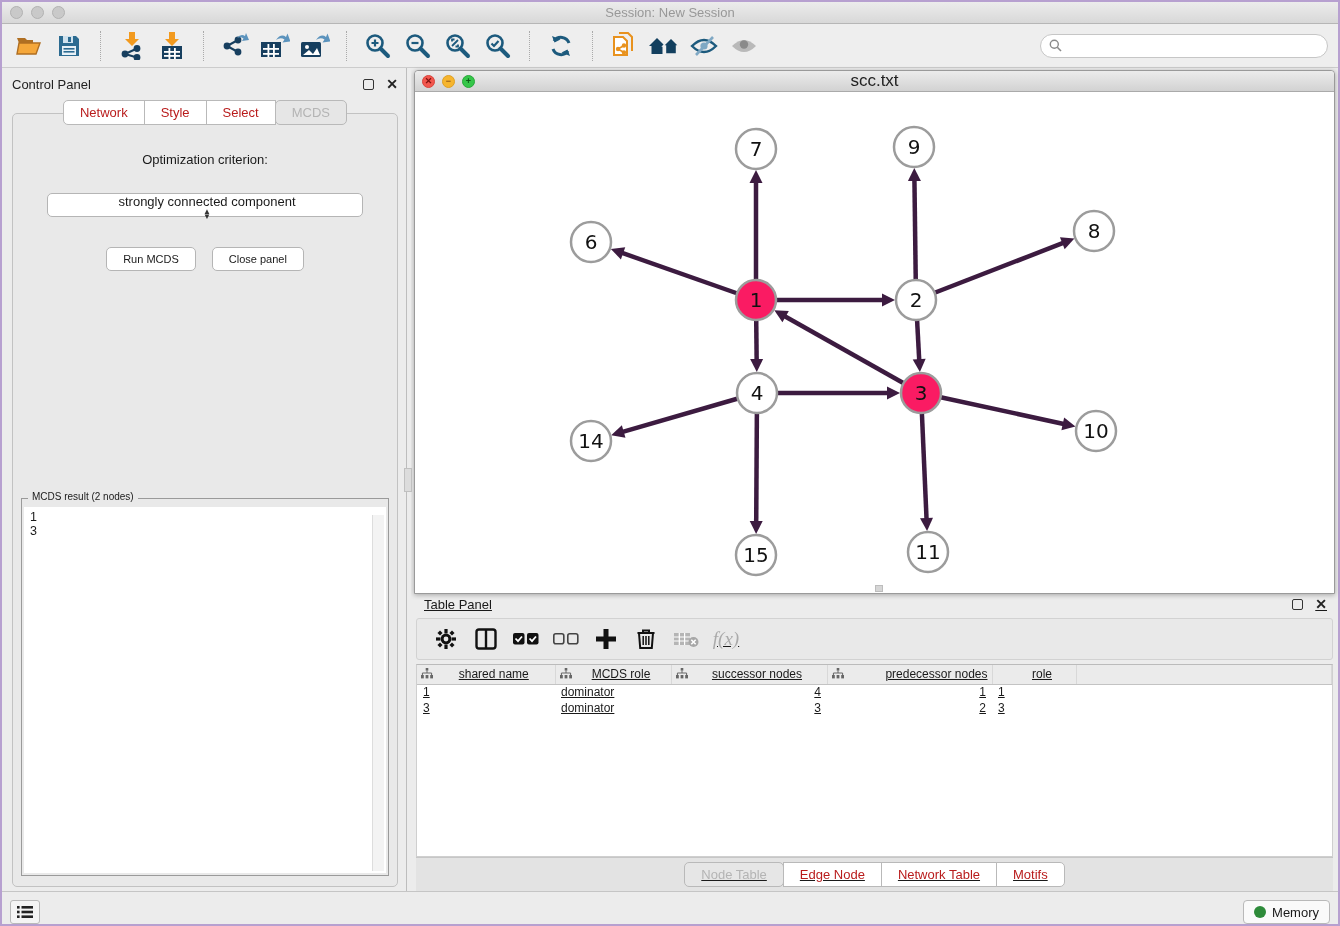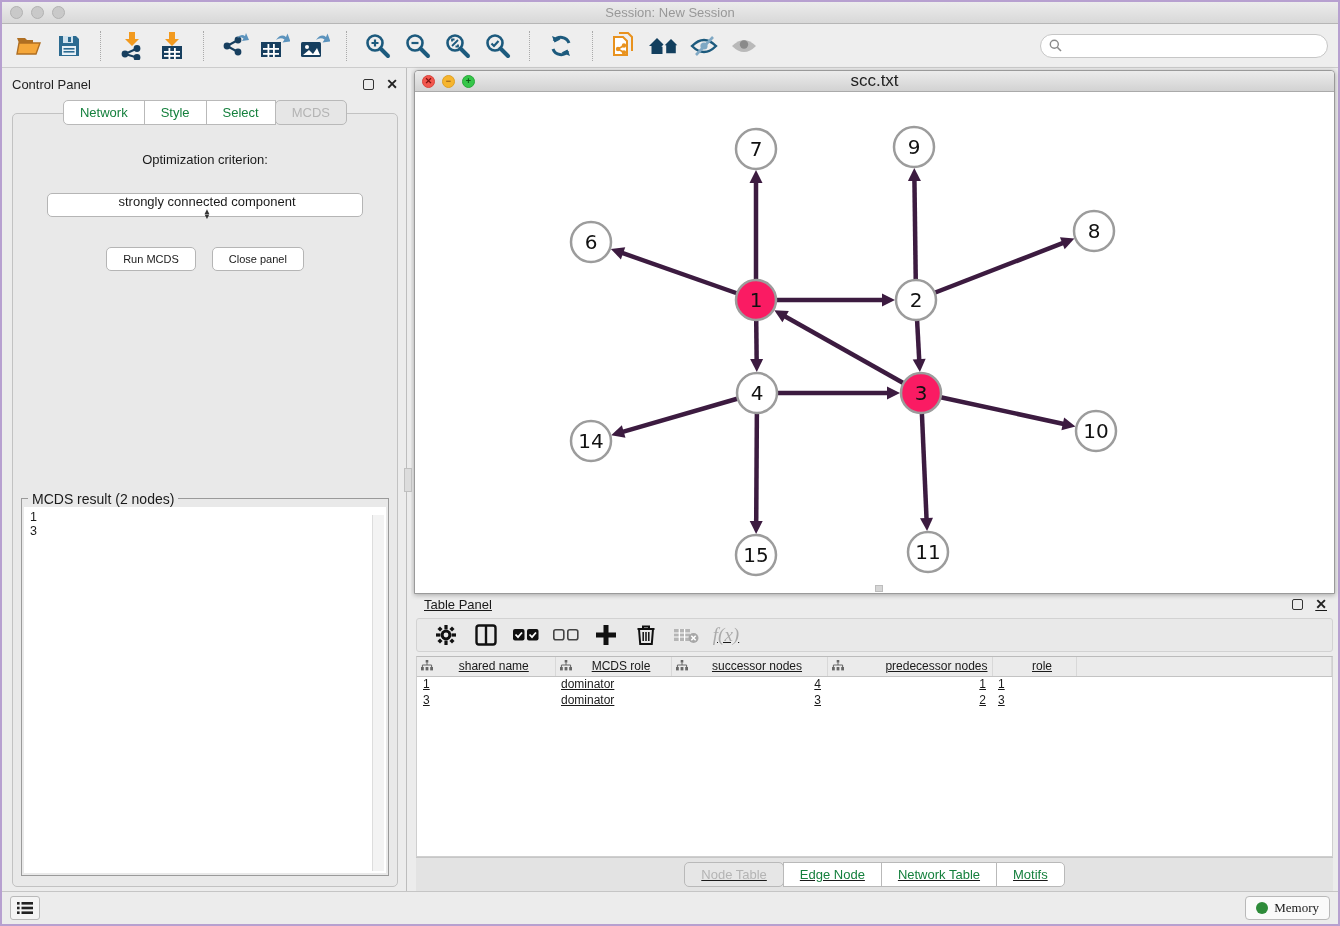--- a/index.html
+++ b/index.html
@@ -23,33 +23,33 @@
   
   .main { flex:1; display:flex; min-height:0; }
 
   
   .control-panel { width:404px; flex:0 0 auto; display:flex; flex-direction:column; padding:6px 8px 4px 10px; position:relative; }
   .panel-titlerow { display:flex; align-items:center; font-size:13px; color:#222; height:20px; }
   .panel-titlerow .spacer { flex:1; }
   .float-btn { width:11px; height:11px; border:1.5px solid #333; border-radius:2px; margin-right:12px; }
   .close-x { font-size:14px; font-weight:bold; color:#222; line-height:11px; }
   .ctrl-tabs { display:flex; justify-content:center; position:relative; z-index:2; margin-top:6px; }
-  .seg-tab { font-size:13px; padding:4px 16px; background:#fff; border:1px solid #b9b9b9; margin-left:-1px; color:#15803d; }
+  .seg-tab { font-size:13px; padding:4px 16px; background:#fff; border:1px solid #b9b9b9; margin-left:-1px; color:#b91c1c; }
   .seg-tab:first-child { border-radius:5px 0 0 5px; margin-left:0; }
   .seg-tab:last-child { border-radius:0 5px 5px 0; }
   .seg-tab.active { background:#e6e6e6; color:#b4b4b4; border-radius:5px; }
   .ctrl-body { border:1px solid #c2c2c2; border-radius:5px; background:#e9e9e9; flex:1; margin-top:-12px; padding-top:24px; display:flex; flex-direction:column; padding-left:8px; padding-right:8px; min-height:0;gap:16px; }
   .opt-label { text-align:center; font-size:13px; margin-top:14px; }
   .dropdown { margin:10px 26px 0 26px; height:24px; background:#fff; border:1px solid #b5b5b5; border-radius:5px; display:flex; align-items:center; padding:0 6px 0 10px; font-size:13px;flex-direction:column; }
   .dropdown .dd-label { flex:1; }
   .dd-arrows { display:flex; flex-direction:column; align-items:center; line-height:5px; font-size:8px; color:#333; }
   .btn-row { display:flex; justify-content:center; gap:16px; margin-top:14px; }
   .push-btn { height:24px; padding:0 16px; background:#fff; border:1px solid #b5b5b5; border-radius:5px; font-size:11px; display:flex; align-items:center; }
   .result-box { margin-top:auto; margin-bottom:10px; border:1px solid #9a9a9a; position:relative; height:378px; background:#e9e9e9; padding:8px 2px 2px 2px; }
-  .result-box .legend { position:absolute; top:-8px; left:6px; background:#e9e9e9; font-size:14px; padding:0 4px; }
+  .result-box .legend { position:absolute; top:-8px; left:6px; background:#e9e9e9; font-size:10px; padding:0 4px; }
   .result-area { background:#fff; width:100%; height:100%; font-size:12.5px; white-space:pre; padding:3px 6px; position:relative; overflow:hidden; }
   .result-scroll { position:absolute; right:2px; top:8px; bottom:2px; width:12px; background:#f3f3f3; border-left:1px solid #ddd; }
 
   
   .v-split { width:5px; flex:0 0 auto; background:#ececec; border-left:1px solid #bdbdbd; position:relative; }
   .v-split .grip { position:absolute; top:400px; left:-3px; width:8px; height:24px; background:#dcdcdc; border:1px solid #c0c0c0; }
 
   
   .right-col { flex:1; display:flex; flex-direction:column; min-width:0; padding:2px 3px 0 3px; }
 
@@ -61,33 +61,33 @@
   .mlight.yellow { background:#f6b52e; border:1px solid #dfa023; color:#91591a; }
   .mlight.green { background:#35c649; border:1px solid #28a83a; color:#0d5b17; }
   .net-title { font-size:17px; color:#222; }
   .canvas { flex:1; background:#fff; position:relative; overflow:hidden; }
   .canvas svg { position:absolute; left:0; top:0; }
   .canvas .bottom-grip { position:absolute; left:50%; bottom:1px; width:8px; height:7px; background:#d6d6d6; border:1px solid #bdbdbd; }
 
   
   .table-panel { flex:1; display:flex; flex-direction:column; min-height:0; padding-top:0;text-decoration:underline; }
   .tp-titlerow { display:flex; align-items:center; font-size:13px; height:20px; padding:0 8px 0 10px; }
-  .tp-toolbar { height:34px; background:#e9e9e9; border:1px solid #d2d2d2; border-radius:3px; margin:4px 2px 0 2px; display:flex; align-items:center; gap:10px; padding:0 14px; }
+  .tp-toolbar { height:42px; background:#e9e9e9; border:1px solid #d2d2d2; border-radius:3px; margin:4px 2px 0 2px; display:flex; align-items:center; gap:10px; padding:0 14px; }
   .tpt-btn { width:30px; height:30px; display:flex; align-items:center; justify-content:center; }
   .fx { font-family:"Liberation Serif",serif; font-style:italic; font-size:19px; color:#aaa; }
   .tbl-wrap { flex:1; background:#fff; border:1px solid #cfcfcf; border-top:1px solid #bbb; margin:4px 2px 0 2px; overflow:hidden; min-height:0; }
   table.data { border-collapse:collapse; width:100%; font-size:12px; table-layout:fixed; }
   table.data th { background:#ebebeb; border-bottom:1px solid #c3c3c3; border-right:1px solid #d8d8d8; font-weight:normal; height:19px; position:relative; text-align:center; padding:0 4px 0 20px; overflow:hidden; white-space:nowrap; }
   table.data th .hicon { position:absolute; left:4px; top:3px; }
   table.data td { height:16px; padding:0 6px; white-space:nowrap; overflow:hidden; }
   td.ralign { text-align:right; padding-right:14px; }
   .tp-tabstrip { height:34px; background:#e3e3e3; border-top:1px solid #c6c6c6; display:flex; align-items:center; justify-content:center; margin:0 2px; }
 
   
-  .statusbar { height:33px; flex:0 0 auto; border-top:1px solid #c5c5c5; background:#ececec; display:flex; align-items:center; padding:0 8px;font-family:Liberation Serif, serif; }
+  .statusbar { height:33px; flex:0 0 auto; border-top:1px solid #c5c5c5; background:#ececec; display:flex; align-items:flex-end; padding:0 8px; }
   .status-left-btn { width:30px; height:24px; background:#f4f4f4; border:1px solid #b9b9b9; border-radius:3px; display:flex; align-items:center; justify-content:center; }
   .memory-btn { margin-left:auto; height:24px; background:#fafafa; border:1px solid #b9b9b9; border-radius:4px; display:flex; align-items:center; gap:6px; padding:0 10px; font-size:13px; }
   .memory-dot { width:12px; height:12px; border-radius:50%; background:#2e8b3a; }
 </style>
 </head>
 <body>
 
 <div class="app">
 
   <div class="titlebar">

